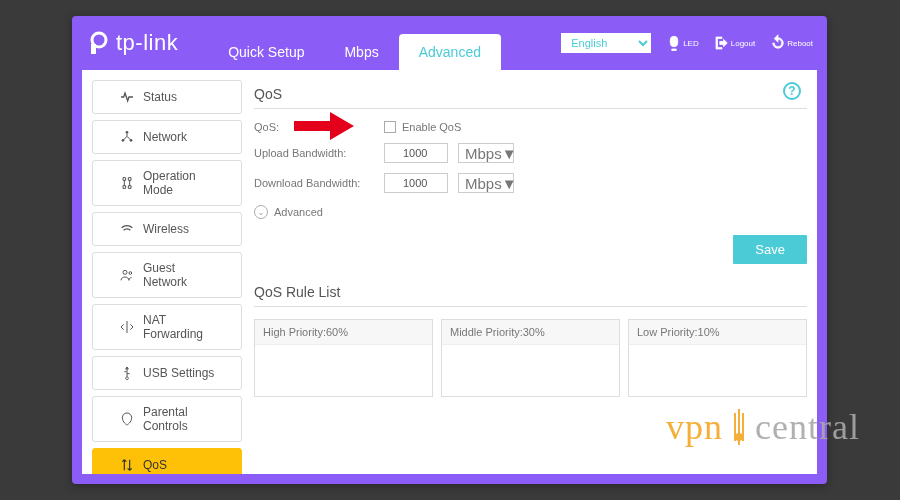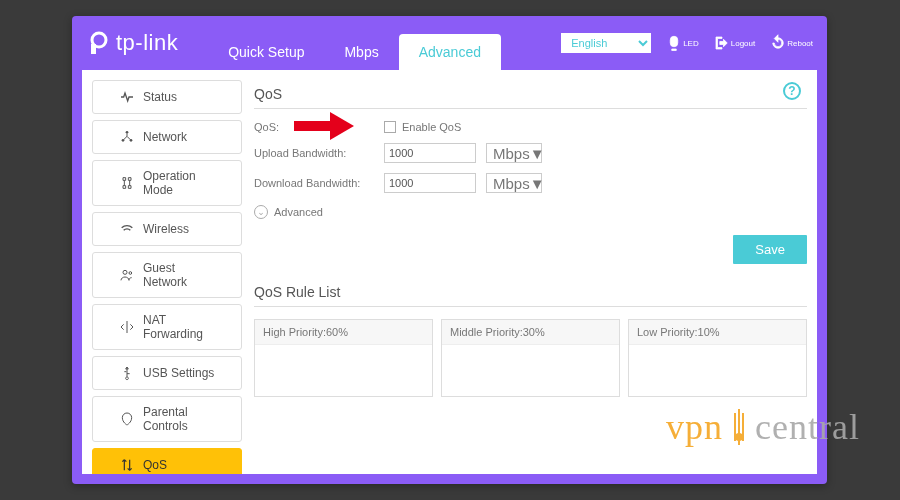--- a/index.html
+++ b/index.html
@@ -138,23 +138,23 @@
     margin-bottom: 12px;
   }
   .form-row {
     display: flex; align-items: center;
     margin-bottom: 10px;
     font-size: 11px;
     color: #777;
   }
   .form-row .lbl { width: 130px; }
   .form-row input[type=text] {
-    width: 92px; height: 20px;
+    width: 64px; height: 20px;
     border: 1px solid #ccc;
-    padding: 2px 4px;
+    padding: 2px 18px;
     font-size: 11px;
     color: #555;
   }
   .unit-sel {
     margin-left: 10px;
     width: 56px; height: 20px;
     border: 1px solid #ccc;
     font-size: 15px; color: #777;
     display: flex; align-items: center; justify-content: space-between;
     padding: 0 6px;

